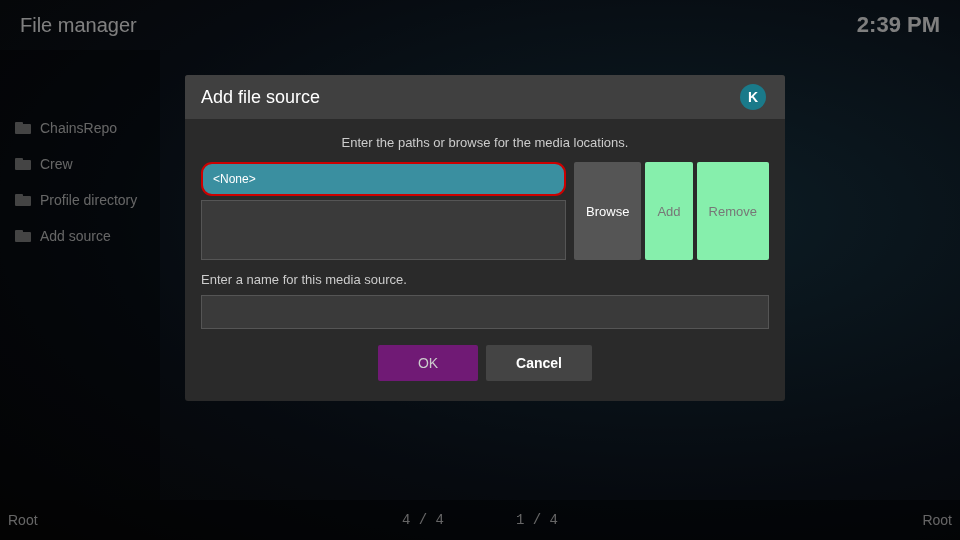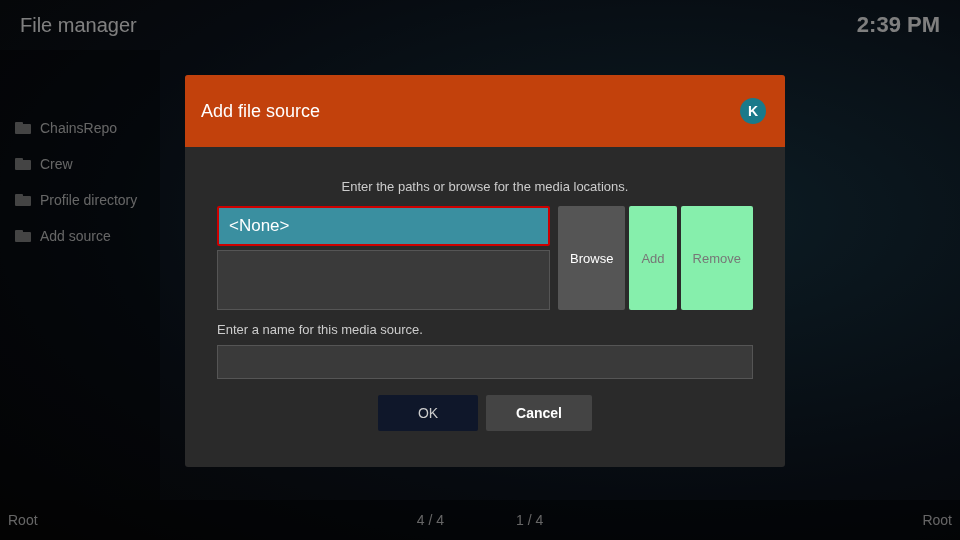--- a/index.html
+++ b/index.html
@@ -59,20 +59,21 @@
     }
 
     .bottom-label {
       color: #cccccc;
       font-size: 14px;
     }
 
     .bottom-center {
       display: flex;
       gap: 72px;
+      font-family: Liberation Mono, monospace;
     }
 
     
     .sidebar {
       position: absolute;
       top: 50px;
       left: 0;
       bottom: 40px;
       width: 160px;
       background: rgba(0,0,0,0.3);
@@ -133,22 +134,22 @@
       top: 75px;
       left: 185px;
       width: 600px;
       background: #2a2a2a;
       border-radius: 3px;
       z-index: 30;
       overflow: hidden;
     }
 
     .dialog-header {
-      background: #c2410c;
-      padding: 20px 16px;
+      background: #404040;
+      padding: 6px 16px;
       display: flex;
       align-items: center;
       justify-content: space-between;
     }
 
     .dialog-header-title {
       color: #ffffff;
       font-size: 18px;
       font-weight: normal;
     }
@@ -168,39 +169,39 @@
       border-radius: 50%;
       display: flex;
       align-items: center;
       justify-content: center;
       font-size: 14px;
       color: white;
       font-weight: bold;
     }
 
     .dialog-body {
-      padding: 32px;
+      padding: 16px;
     }
 
     .dialog-instruction {
       color: #cccccc;
       font-size: 13px;
       text-align: center;
       margin-bottom: 12px;
     }
 
     .path-input-selected {
       flex: 1;
       background: #3a8fa0;
       border: 2px solid #cc0000;
       color: #ffffff;
       padding: 8px 10px;
-      font-size: 17px;
+      font-size: 12px;
       outline: none;
-      border-radius: 2px;
+      border-radius: 11px;
     }
 
     .btn-group {
       display: flex;
       gap: 4px;
       min-width: 80px;
     }
 
     .btn {
       background: #555555;
@@ -242,21 +243,21 @@
 
     .dialog-footer {
       display: flex;
       justify-content: center;
       gap: 8px;
       margin-top: 16px;
       padding-bottom: 4px;
     }
 
     .btn-ok {
-      background: #0f172a;
+      background: #701a75;
       color: #cccccc;
       border: none;
       padding: 10px 30px;
       font-size: 14px;
       cursor: pointer;
       border-radius: 2px;
       min-width: 100px;
     }
 
     .btn-cancel {

